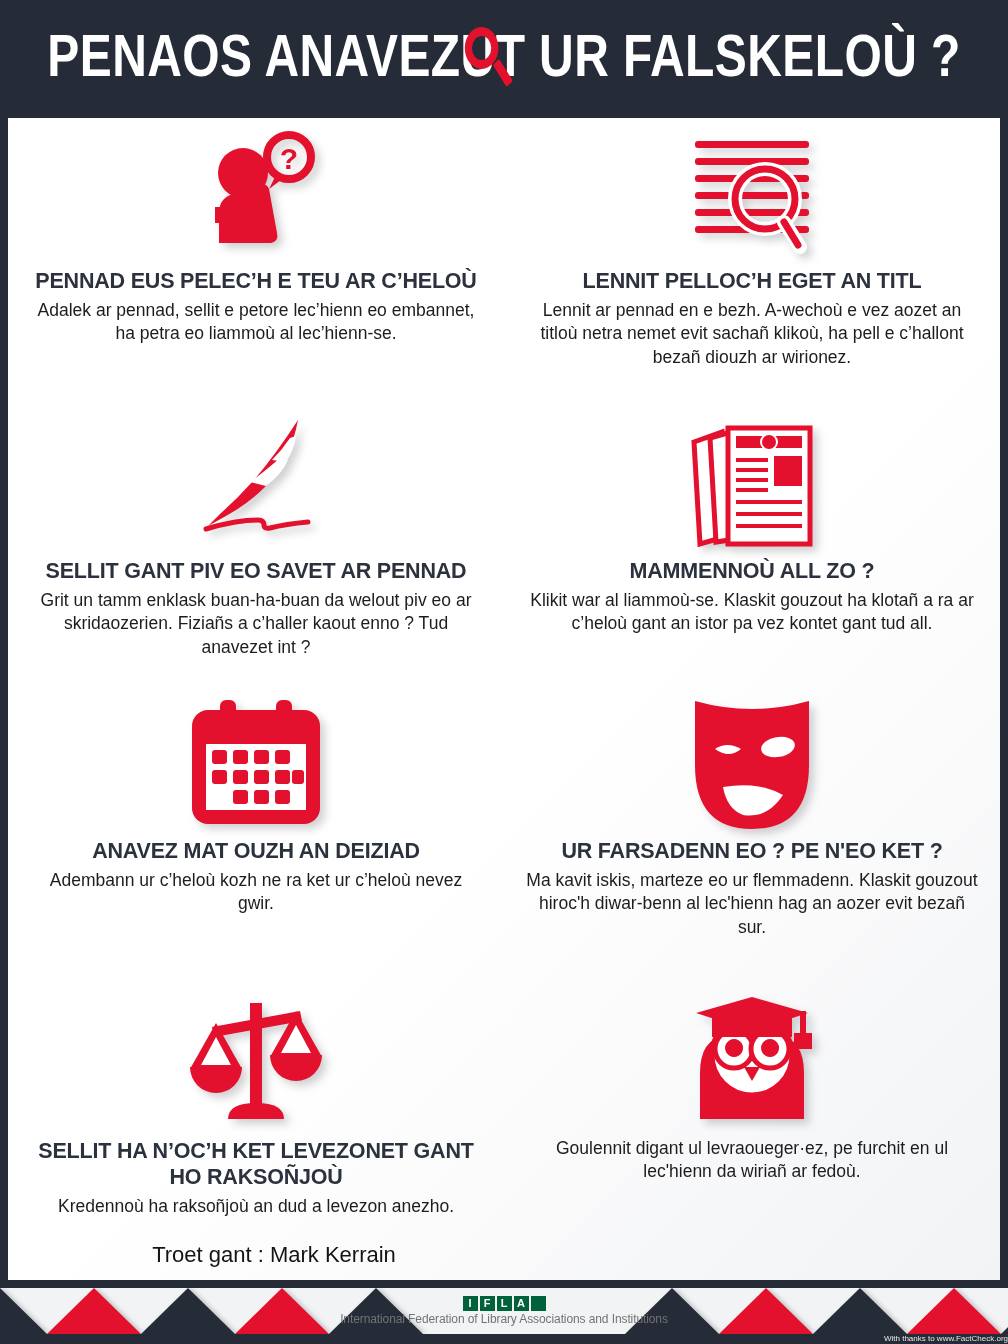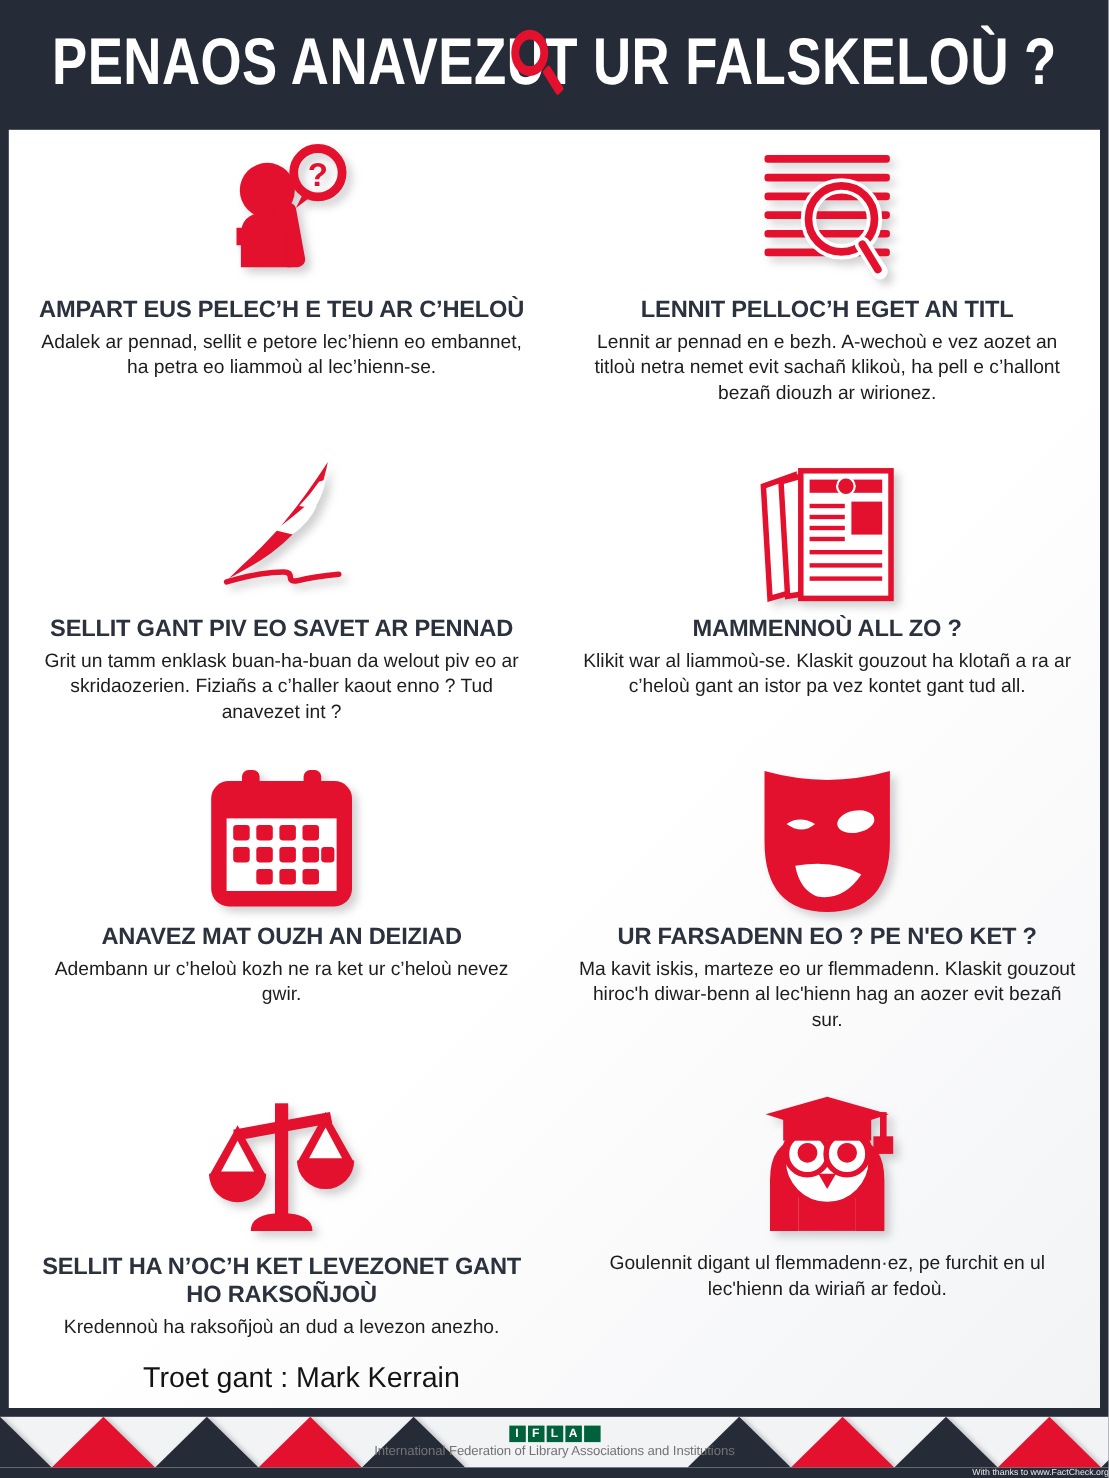--- a/index.html
+++ b/index.html
@@ -129,21 +129,21 @@
   }
 
   
   #translator {
     position: absolute;
     left: 0;
     bottom: 12px;
     width: 50%;
     text-align: center;
     color: #141414;
-    font-size: 26px;
+    font-size: 22px;
     padding-left: 36px;
     box-sizing: border-box;
   }
 
   
   #footer {
     position: absolute;
     left: 0; top: 1288px;
     width: 1008px;
     height: 56px;
@@ -239,21 +239,21 @@
             <svg width="130" height="130" viewBox="0 0 130 130" aria-hidden="true">
               <circle cx="52" cy="46" r="25" fill="#e3102e"></circle>
               <path d="M28,116 L28,86 Q28,68 48,66 L66,66 Q74,66 74,74 L74,116 Z" fill="#e3102e"></path>
               <path d="M58,62 Q74,52 78,62 L86,106 Q88,114 80,116 L70,116 L70,74 Q70,66 58,68 Z" fill="#e3102e"></path>
               <path d="M24,80 L62,80 Q70,80 70,88 Q70,96 62,96 L24,96 Z" fill="#e3102e"></path>
               <circle cx="98" cy="30" r="22" fill="none" stroke="#e3102e" stroke-width="8"></circle>
               <path d="M86,46 L78,62 L94,50 Z" fill="#e3102e"></path>
               <text x="98" y="42" font-family="Liberation Sans, sans-serif" font-size="30" font-weight="bold" fill="#e3102e" text-anchor="middle">?</text>
             </svg>
           </div>
-          <div class="tip-title">AMPART EUS PELEC’H E TEU AR C’HELOÙ</div>
+          <div class="tip-title">PENNAD EUS PELEC’H E TEU AR C’HELOÙ</div>
           <div class="tip-body">Adalek ar pennad, sellit e petore lec’hienn eo embannet, ha petra eo liammoù al lec’hienn-se.</div>
         </div>
 
         <div class="tip">
           <div class="tip-icon">
             <svg width="150" height="130" viewBox="0 0 150 130" aria-hidden="true">
               <g fill="#e3102e">
                 <rect x="18" y="14" width="114" height="7" rx="3"></rect>
                 <rect x="18" y="31" width="114" height="7" rx="3"></rect>
                 <rect x="18" y="48" width="114" height="7" rx="3"></rect>
@@ -378,21 +378,21 @@
               <circle cx="88" cy="58" r="19" fill="#ffffff" stroke="#e3102e" stroke-width="5"></circle>
               <path d="M52,66 a9,9 0 1 1 0.1,0 Z" fill="#e3102e"></path>
               <path d="M88,66 a9,9 0 1 1 0.1,0 Z" fill="#e3102e"></path>
               <path d="M62,76 L70,90 L78,76 Z" fill="#e3102e"></path>
               <path d="M14,22 L70,6 L126,22 L70,40 Z" fill="#e3102e"></path>
               <rect x="30" y="24" width="80" height="22" fill="#e3102e"></rect>
               <rect x="118" y="20" width="6" height="26" fill="#e3102e"></rect>
               <rect x="112" y="42" width="18" height="16" fill="#e3102e"></rect>
             </svg>
           </div>
-          <div class="tip-body">Goulennit digant ul flemmadenn·ez,  pe furchit en ul lec'hienn da wiriañ ar fedoù.</div>
+          <div class="tip-body">Goulennit digant ul levraoueger·ez,  pe furchit en ul lec'hienn da wiriañ ar fedoù.</div>
         </div>
 
       </div>
 
       <div id="translator">Troet gant : Mark Kerrain</div>
     </div>
   </div>
 
   <div id="footer">
     <div id="footer-band">

